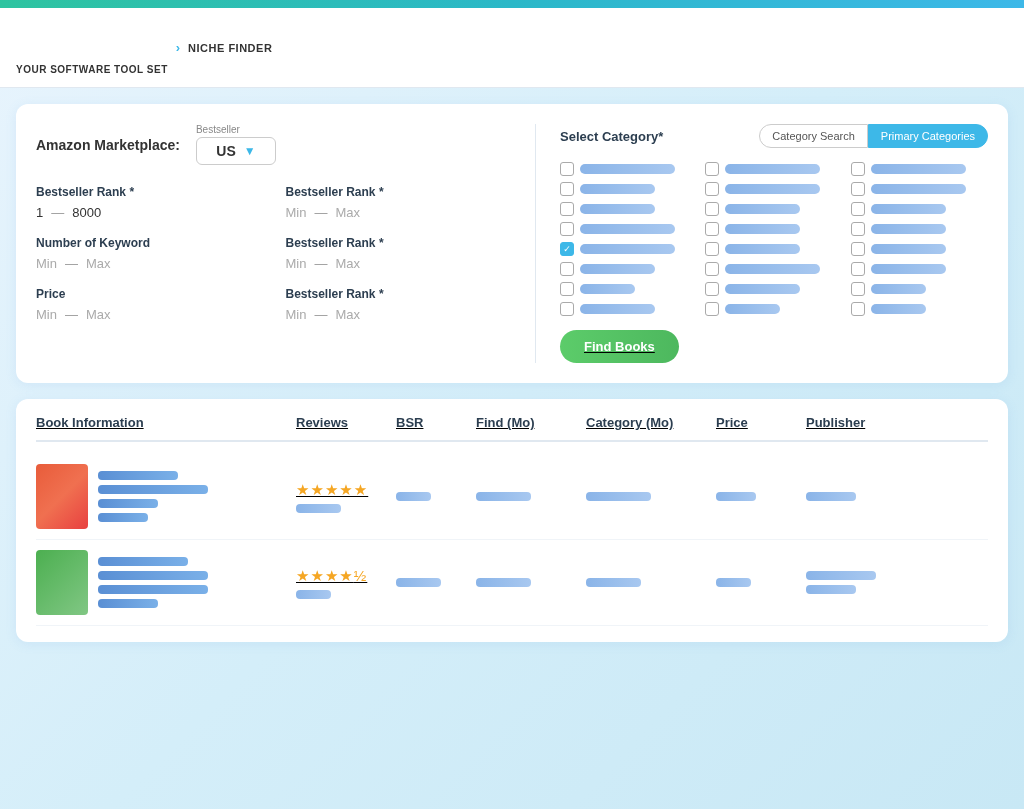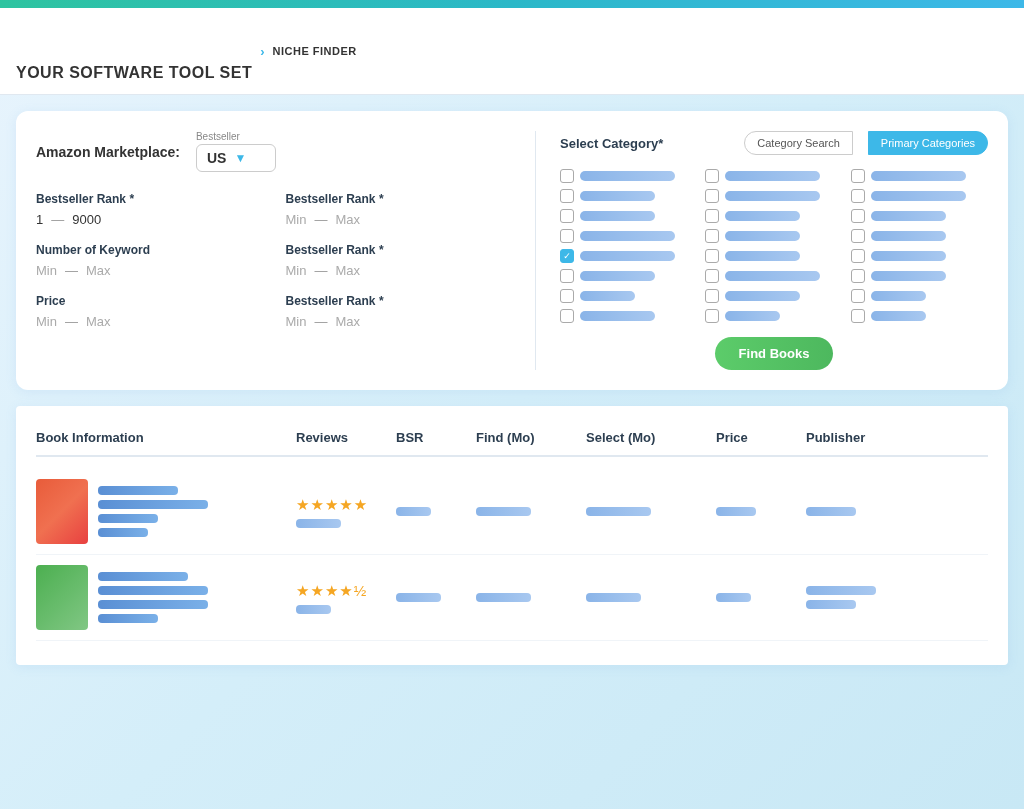--- a/index.html
+++ b/index.html
@@ -20,21 +20,21 @@
     
     .header {
       background: white;
       padding: 12px 16px;
       display: flex;
       align-items: center;
       gap: 8px;
       border-bottom: 1px solid #e0e8f0;
     }
     .breadcrumb-text {
-      font-size: 16px;
+      font-size: 10px;
       font-weight: 700;
       color: #333;
       letter-spacing: 0.5px;
       text-transform: uppercase;
       margin-top: 44px;
     }
     .breadcrumb-sep {
       color: #3db8e8;
       font-weight: bold;
       font-size: 13px;
@@ -104,20 +104,21 @@
       align-items: center;
       gap: 8px;
       border: 1px solid #ccc;
       border-radius: 6px;
       padding: 5px 10px;
       cursor: pointer;
       font-size: 14px;
       font-weight: 600;
       color: #333;
       min-width: 80px;
+      justify-content: center;
     }
     .dropdown-arrow {
       color: #3db8e8;
       font-size: 12px;
     }
 
     
     .field-section {
       margin-bottom: 16px;
     }
@@ -175,21 +176,21 @@
       justify-content: space-between;
       margin-bottom: 14px;
     }
     .category-title {
       font-size: 13px;
       font-weight: 600;
       color: #2c3e50;
     }
     .category-tabs {
       display: flex;
-      gap: 15px;
+      gap: 0;
     }
     .cat-tab {
       padding: 5px 12px;
       font-size: 11px;
       border: 1px solid #ccc;
       cursor: pointer;
       color: #555;
       background: white;
     }
     .cat-tab:first-child { border-radius: 20px 0 0 20px; }
@@ -239,39 +240,41 @@
       background: linear-gradient(90deg, #8ab4e8, #a8c8f0);
       flex: 1;
     }
     .cat-label-bar.short { flex: 0 0 55px; }
     .cat-label-bar.medium { flex: 0 0 75px; }
     .cat-label-bar.long { flex: 0 0 95px; }
 
     
     .find-books-row {
       display: flex;
-      justify-content: center;
+      justify-content: flex-start;
+      text-decoration: underline;
     }
     .find-books-btn {
       background: linear-gradient(90deg, #5ccc6a, #4db85e);
       color: white;
       border: none;
       border-radius: 20px;
       padding: 9px 24px;
       font-size: 13px;
       font-weight: 600;
       cursor: pointer;
     }
 
     
     .results-card {
       background: white;
-      border-radius: 4px;
-      padding: 24px 20px;
+      border-radius: 12px;
+      padding: 16px 20px;
       box-shadow: 0 2px 12px rgba(100,160,220,0.12);
+      text-decoration: underline;
     }
     .table-header {
       display: grid;
       grid-template-columns: 260px 100px 80px 110px 130px 90px 110px;
       padding: 0 0 10px 0;
       border-bottom: 2px solid #e0e8f0;
       margin-bottom: 12px;
     }
     .th {
       font-size: 13px;
@@ -379,21 +382,21 @@
       </div>
 
 
       <div class="filter-grid">
 
         <div class="filter-item">
           <div class="filter-item-label">Bestseller Rank *</div>
           <div class="filter-range">
             <span class="filter-range-val">1</span>
             <span class="filter-range-dash">—</span>
-            <span class="filter-range-val">9000</span>
+            <span class="filter-range-val">8000</span>
           </div>
         </div>
 
         <div class="filter-item">
           <div class="filter-item-label">Bestseller Rank *</div>
           <div class="filter-range">
             <span class="filter-input-placeholder">Min</span>
             <span class="filter-range-dash">—</span>
             <span class="filter-input-placeholder">Max</span>
           </div>
@@ -562,21 +565,21 @@
     </div>
   </div>
 
   <div class="results-card">
 
     <div class="table-header">
       <div class="th">Book Information</div>
       <div class="th">Reviews</div>
       <div class="th">BSR</div>
       <div class="th">Find (Mo)</div>
-      <div class="th">Select (Mo)</div>
+      <div class="th">Category (Mo)</div>
       <div class="th">Price</div>
       <div class="th">Publisher</div>
     </div>
 
     <div class="table-row">
       <div class="book-info-cell">
         <div class="book-cover-1"></div>
         <div class="book-text-lines">
           <div class="text-bar w80"></div>
           <div class="text-bar w110"></div>

